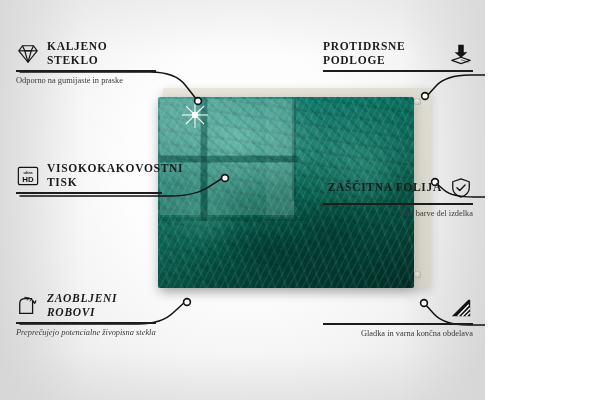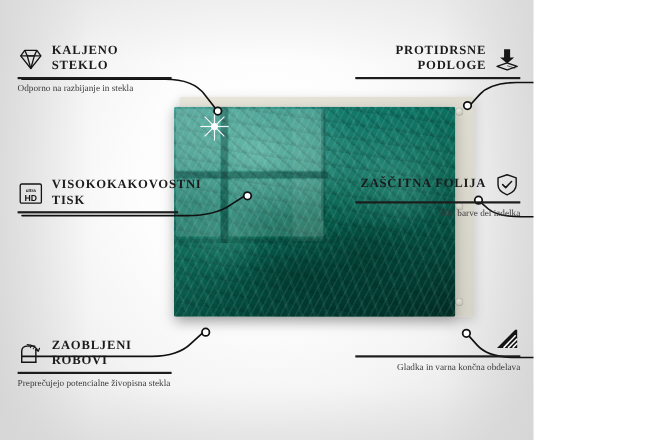--- a/index.html
+++ b/index.html
@@ -57,34 +57,34 @@
   .sparkle{position:absolute;left:24px;top:5px;width:26px;height:26px;pointer-events:none;}
 
   
   .item{position:absolute;}
   .item .row{display:flex;align-items:center;gap:7px;}
   .item.left .row{justify-content:flex-start;}
   .item.right .row{justify-content:flex-end;}
   .ttl{font-family:"Liberation Serif",serif;font-weight:bold;
        font-size:11.5px;line-height:13.5px;letter-spacing:.7px;color:#1b1b1b;
        text-transform:uppercase;}
-  .item.right .ttl{text-align:right;}
+  .item.right .ttl{text-align:left;}
   .rule{height:1.6px;background:#1c1c1c;margin:3px 0 4px 0;}
   .desc{font-family:"Liberation Serif",serif;font-size:8.4px;line-height:10.6px;
         color:#3a3a3a;}
   .item.right .desc{text-align:right;}
   .ico{width:24px;height:24px;flex:0 0 24px;display:flex;align-items:center;justify-content:flex-start;}
   .ico svg{display:block;}
 
   
   #it-kaljeno{left:16px;top:40px;width:140px;}
   #it-hd{left:16px;top:162px;width:146px;}
-  #it-zaobljeni{left:16px;top:308px;width:140px;}
+  #it-zaobljeni{left:16px;top:292px;width:140px;font-style:italic;}
   #it-protidrsne{right:12px;top:40px;width:150px;}
-  #it-zascitna{right:12px;top:156px;width:150px;}
+  #it-zascitna{right:12px;top:176px;width:150px;}
   #it-polirani{right:12px;top:296px;width:150px;}
 
   #leaders{position:absolute;left:0;top:0;width:600px;height:400px;pointer-events:none;}
 </style>
 </head>
 <body>
 
 <div id="stage">
 
   <div class="vig"></div>
@@ -157,21 +157,21 @@
             <path d="M3 8.5 H23"></path>
             <path d="M7 3 L9.5 8.5 L13 21"></path>
             <path d="M19 3 L16.5 8.5 L13 21"></path>
             <path d="M9.5 8.5 H16.5"></path>
           </g>
         </svg>
       </span>
       <span class="ttl">KALJENO STEKLO</span>
     </div>
     <div class="rule"></div>
-    <div class="desc">Odporno na razbijanje in stekla</div>
+    <div class="desc">Odporno na gumijaste in praske</div>
   </div>
 
   <div class="item left" id="it-hd">
     <div class="row">
       <span class="ico">
         <svg viewBox="0 0 26 24" width="24" height="22">
           <rect x="2.5" y="2.5" width="21" height="19" rx="1.5" fill="none" stroke="#141414" stroke-width="1.3"></rect>
           <text x="13" y="10" font-family="Liberation Sans, sans-serif" font-size="4.6" font-weight="bold" fill="#141414" text-anchor="middle">ultra</text>
           <text x="13" y="19" font-family="Liberation Sans, sans-serif" font-size="8.6" font-weight="bold" fill="#141414" text-anchor="middle">HD</text>
         </svg>

